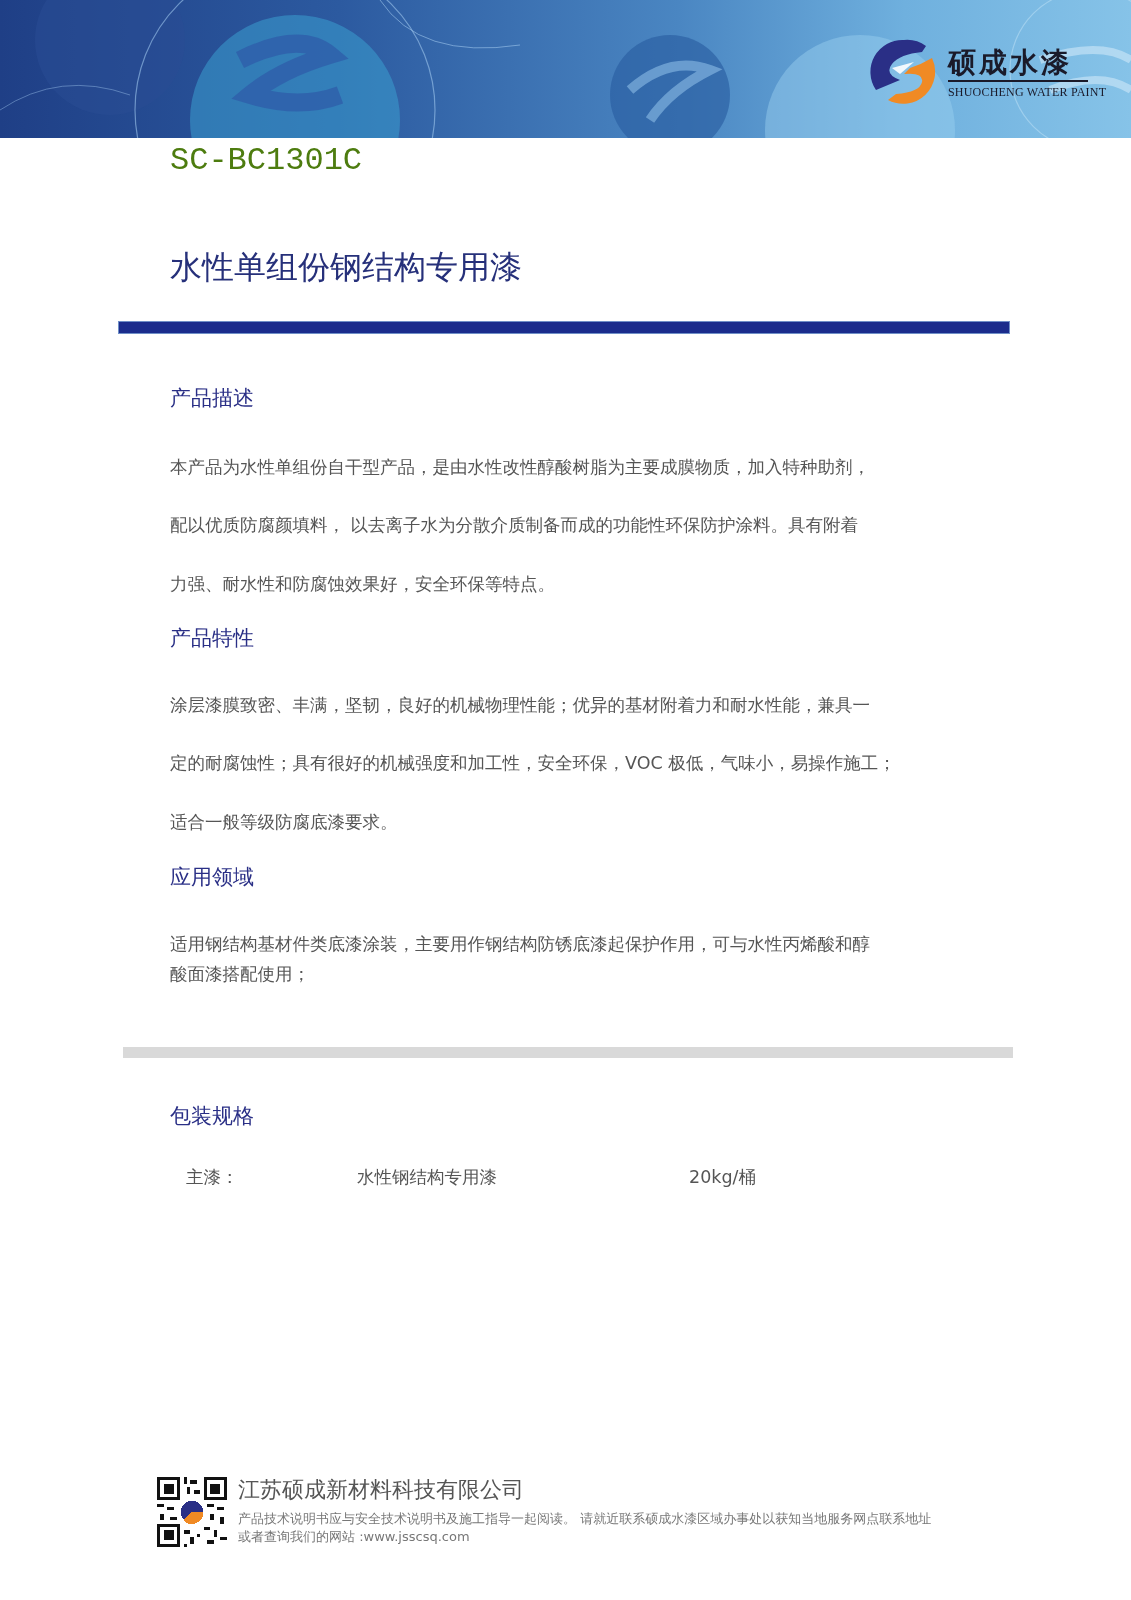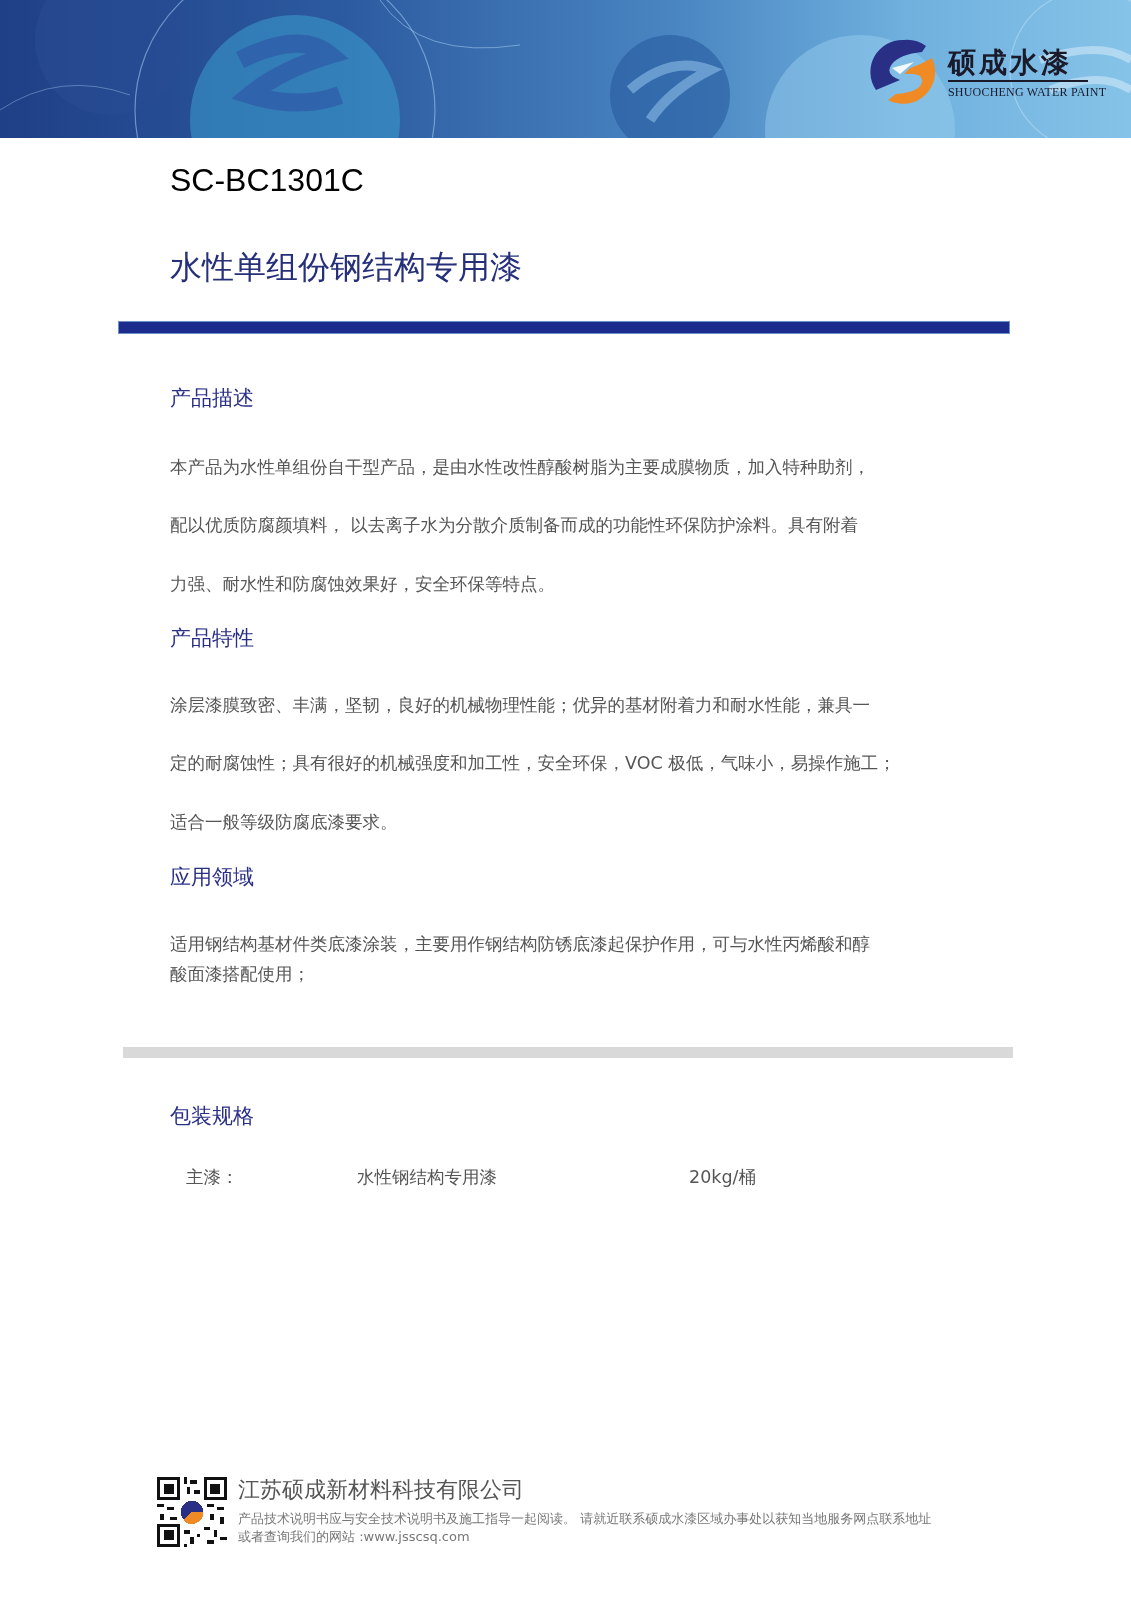--- a/index.html
+++ b/index.html
@@ -25,22 +25,22 @@
     }
     .logo-rule { position: absolute; left: 78px; top: 42px; width: 140px; height: 2px; background: #1a1a2a; }
     .logo-en {
       position: absolute; left: 78px; top: 47px;
       font-family: "Liberation Serif", "DejaVu Serif", serif;
       font-size: 12px; color: #1a1a2a; white-space: nowrap; letter-spacing: 0.2px;
     }
 
     
     .code {
-      position: absolute; left: 170px; top: 162px;
-      font-family: Liberation Sans, sans-serif; font-size: 32px; color: #000000;
+      position: absolute; left: 170px; top: 142px;
+      font-family: Liberation Mono, monospace; font-size: 32px; color: #4d7c0f;
       letter-spacing: 0px; white-space: nowrap;
     }
     .product-name {
       position: absolute; left: 170px; top: 246px;
       font-size: 32px; color: #26307a; white-space: nowrap;
     }
     .title-bar {
       position: absolute; left: 118px; top: 321px; width: 892px; height: 13px;
       background: #1b2c8c; border: 1px solid #6f8fc7;
     }

